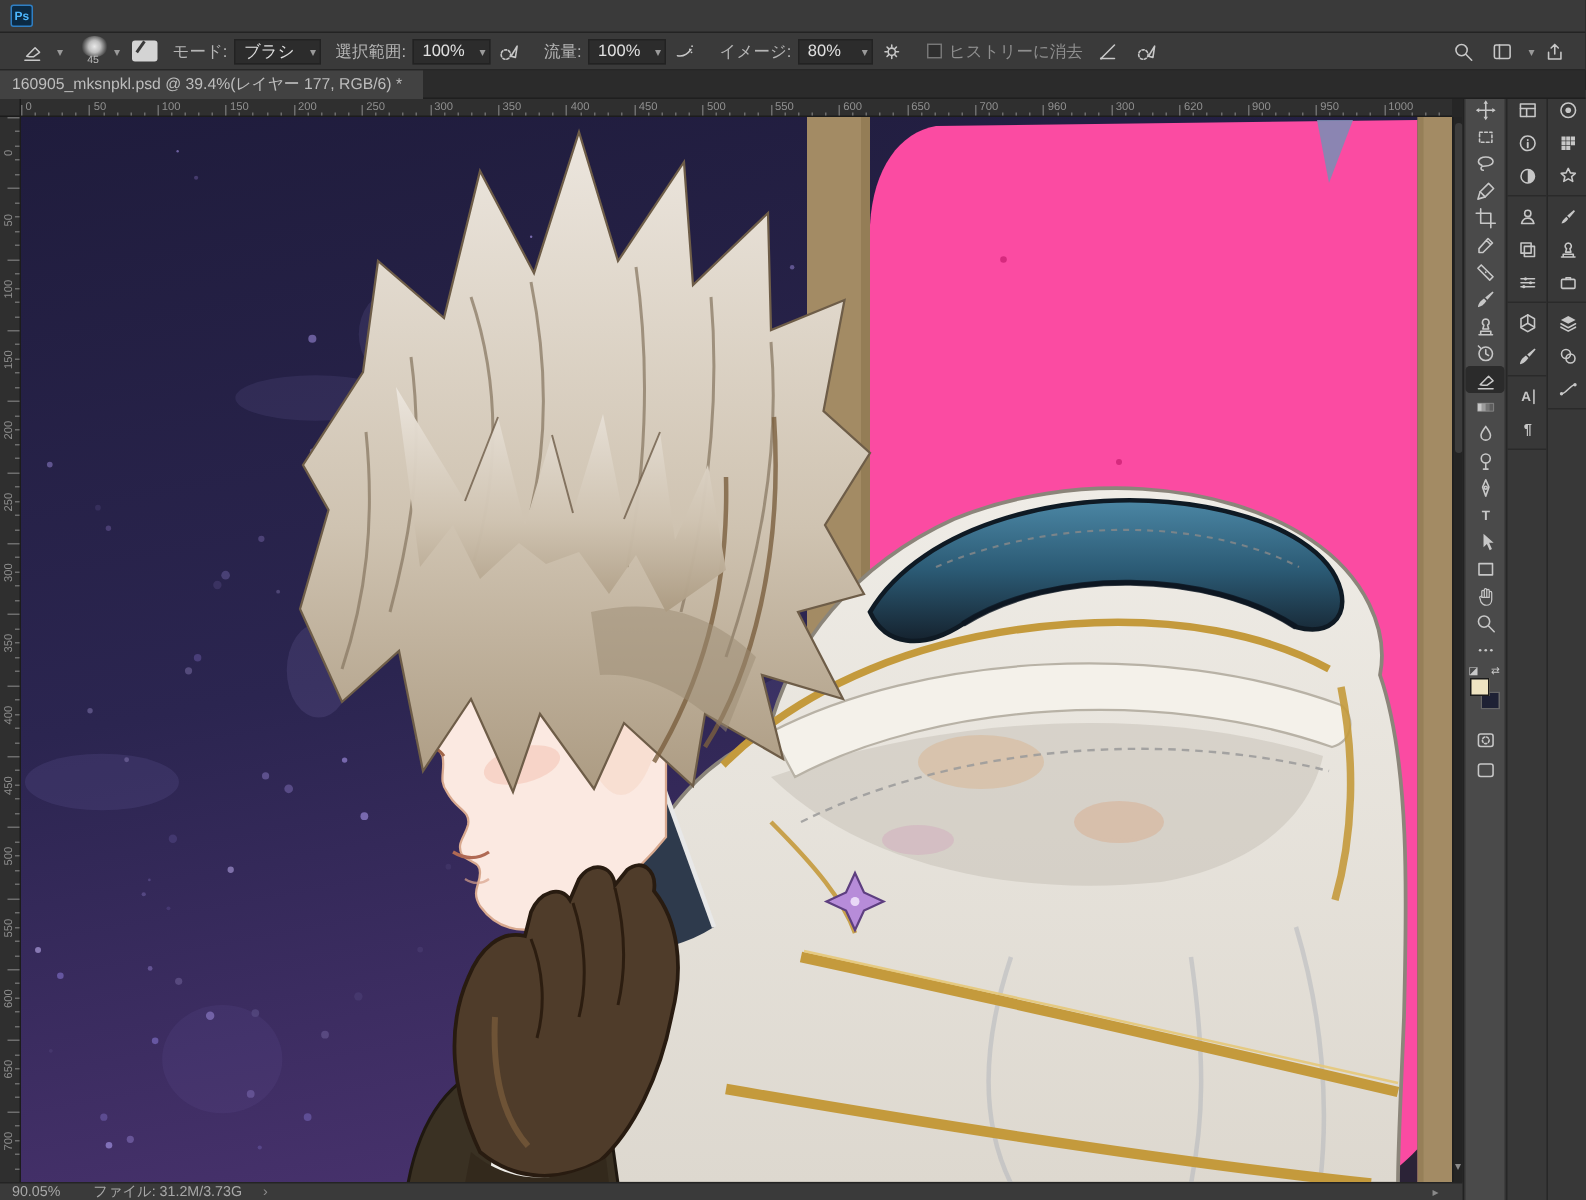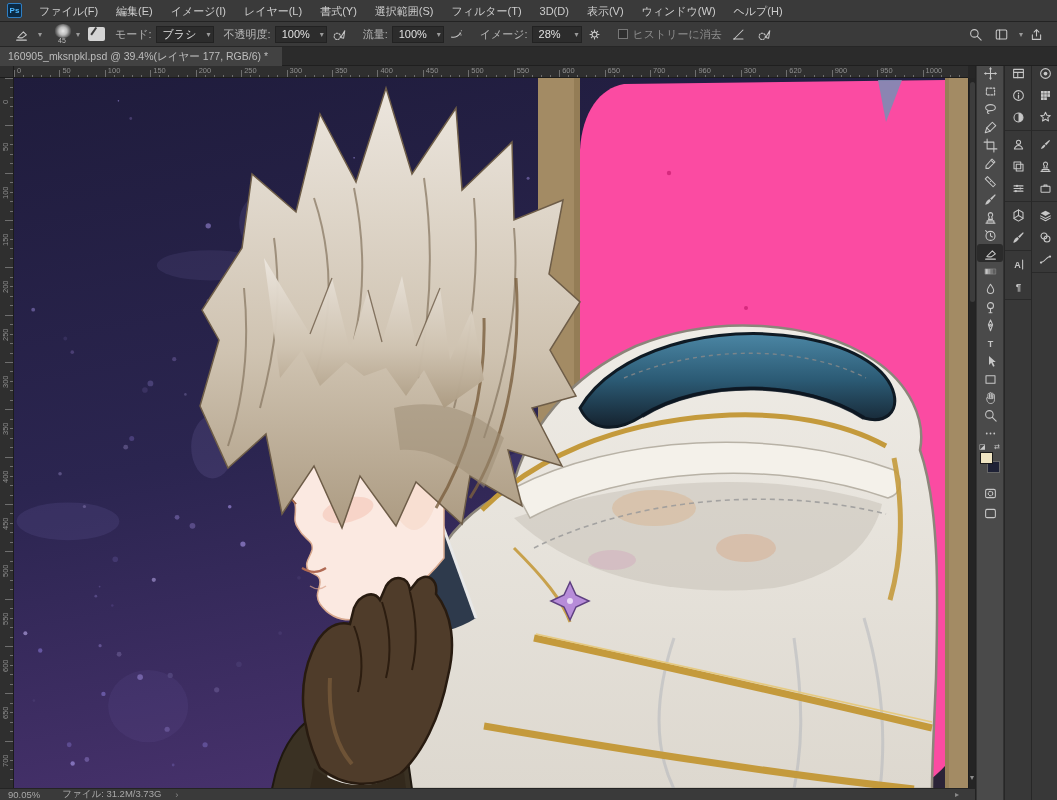--- a/index.html
+++ b/index.html
@@ -64,33 +64,20 @@
   #panelcolC{position:absolute;left:55px;top:0;width:27px;height:740px;background:#383838;border-left:1px solid #272727;}
   .dcell{width:27px;height:22px;display:flex;align-items:center;justify-content:center;}
   .dgroup{border-bottom:1px solid #2a2a2a;padding:2px 0;}
   svg{display:block;}
 </style>
 </head>
 <body>
 
 <div id="menubar" class="abs">
   <div id="pslogo">Ps</div>
-  <div id="menu-items" style="display:flex;">
-      <div class="menu-item">ファイル(F)</div>
-      <div class="menu-item">編集(E)</div>
-      <div class="menu-item">イメージ(I)</div>
-      <div class="menu-item">レイヤー(L)</div>
-      <div class="menu-item">書式(Y)</div>
-      <div class="menu-item">選択範囲(S)</div>
-      <div class="menu-item">フィルター(T)</div>
-      <div class="menu-item">3D(D)</div>
-      <div class="menu-item">表示(V)</div>
-      <div class="menu-item">ウィンドウ(W)</div>
-      <div class="menu-item">ヘルプ(H)</div>
-    </div>
 </div>
 
 <div id="optionsbar" class="abs">
   <div class="ob-group" style="margin-left:8px;">
     <span class="ob-icon">
         <svg viewBox="0 0 20 20" width="15" height="15">
           <path stroke="#c7c7c7" fill="none" stroke-width="1.4" stroke-linecap="round" stroke-linejoin="round" d="M3.5 17.5h13"></path>
           <path stroke="#c7c7c7" fill="none" stroke-width="1.4" stroke-linecap="round" stroke-linejoin="round" d="M5 14l7.5-7.5 4 4L11 14.5H7.5z"></path>
         </svg>
       </span>
@@ -104,21 +91,21 @@
     <span class="chev">▾</span>
   </div>
   <div class="ob-group" style="margin-left:8px;">
     <span id="toggle-bp"></span>
   </div>
   <span class="ob-label">モード:</span>
   <div class="ob-field" style="width:58px;">
     <span>ブラシ</span>
     <span class="chev">▾</span>
   </div>
-  <span class="ob-label">不透明度:</span>
+  <span class="ob-label">選択範囲:</span>
   <div class="ob-field" style="width:52px;">
     <span>100%</span>
     <span class="chev">▾</span>
   </div>
   <span class="ob-icon">
       <svg viewBox="0 0 20 20" width="15" height="15">
         <circle stroke="#c7c7c7" fill="none" stroke-width="1.4" stroke-linecap="round" stroke-linejoin="round" cx="7" cy="12.5" r="4.2" stroke-dasharray="2 1.6"></circle>
         <path stroke="#c7c7c7" fill="none" stroke-width="1.4" stroke-linecap="round" stroke-linejoin="round" d="M11.5 14l5.5-9-1.5 10z"></path>
       </svg>
     </span>
@@ -130,21 +117,21 @@
   <span class="ob-icon">
       <svg viewBox="0 0 20 20" width="15" height="15">
         <path stroke="#c7c7c7" fill="none" stroke-width="1.4" stroke-linecap="round" stroke-linejoin="round" d="M3.5 13.5c4.5 1 8.5-.8 12-5.5"></path>
         <circle stroke="none" fill="#c7c7c7" stroke-width="1.4" stroke-linecap="round" stroke-linejoin="round" cx="16.5" cy="5" r="0.8"></circle>
         <circle stroke="none" fill="#c7c7c7" stroke-width="1.4" stroke-linecap="round" stroke-linejoin="round" cx="14.5" cy="8" r="0.8"></circle>
         <circle stroke="none" fill="#c7c7c7" stroke-width="1.4" stroke-linecap="round" stroke-linejoin="round" cx="16" cy="10.5" r="0.8"></circle>
       </svg>
     </span>
   <span class="ob-label">イメージ:</span>
   <div class="ob-field" style="width:50px;">
-    <span>28%</span>
+    <span>80%</span>
     <span class="chev">▾</span>
   </div>
   <span class="ob-icon">
       <svg viewBox="0 0 20 20" width="15" height="15">
         <circle stroke="#c7c7c7" fill="none" stroke-width="1.4" stroke-linecap="round" stroke-linejoin="round" cx="10" cy="10" r="3.2"></circle>
         <path stroke="#c7c7c7" fill="none" stroke-width="1.4" stroke-linecap="round" stroke-linejoin="round" d="M10 4v2M10 14v2M4 10h2M14 10h2M5.8 5.8l1.4 1.4M12.8 12.8l1.4 1.4M14.2 5.8l-1.4 1.4M7.2 12.8l-1.4 1.4"></path>
       </svg>
     </span>
   <span class="checkbox"></span>
   <span class="ob-check-label">ヒストリーに消去</span>

